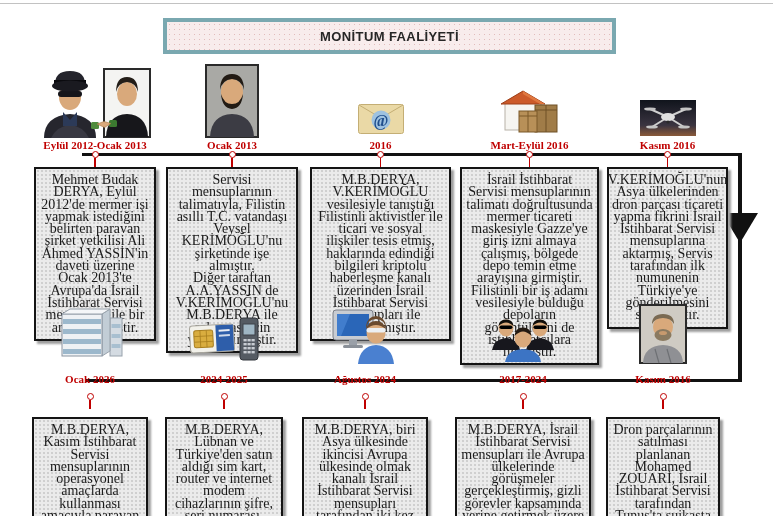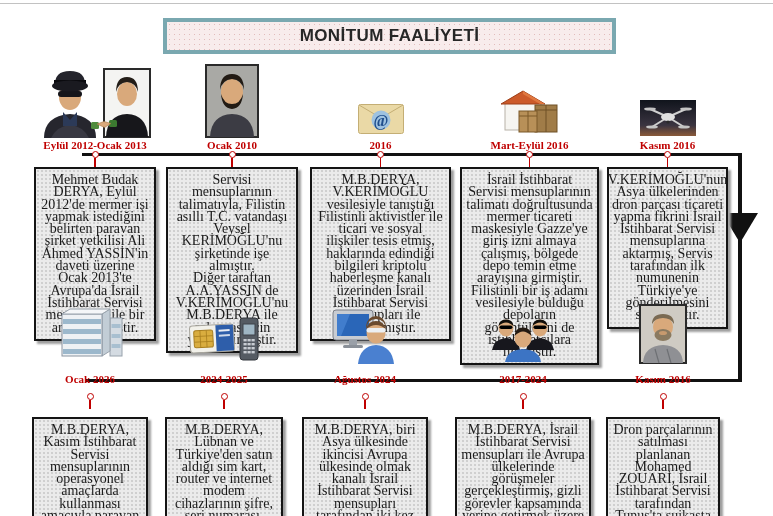--- a/index.html
+++ b/index.html
@@ -5,21 +5,21 @@
   html,body{margin:0;padding:0;background:#fff;}
   .canvas{position:relative;width:773px;height:516px;background:#fff;overflow:hidden;
           font-family:"Liberation Serif",serif;}
   .edge-line{position:absolute;left:0;top:3px;width:773px;height:1px;background:#c2c2c2;}
 
   
   .title-box{position:absolute;left:163px;top:18px;width:453px;height:36px;box-sizing:border-box;
     border:4px solid #7aa8b0;background-color:#f8ecec;
     background-image:radial-gradient(#e2bcbc 0.8px, rgba(0,0,0,0) 0.9px);background-size:5px 5px;
     display:flex;align-items:center;justify-content:center;
-    font-family:"Liberation Sans",sans-serif;font-weight:bold;font-size:17px;color:#262626;letter-spacing:.4px;}
+    font-family:"Liberation Sans",sans-serif;font-weight:bold;font-size:13px;color:#262626;letter-spacing:.4px;}
 
   
   .tline{position:absolute;background:#111;}
   .line-top{left:82px;top:153px;width:660px;height:3px;}
   .line-bottom{left:85px;top:379px;width:657px;height:3px;}
   .line-right{left:738px;top:153px;width:4px;height:229px;}
   .arrow-down{position:absolute;left:722px;top:213px;width:0;height:0;
     border-left:18px solid transparent;border-right:18px solid transparent;border-top:30px solid #111;}
 
   
@@ -113,21 +113,21 @@
       <span>
         <svg width="54" height="74" viewBox="0 0 54 74">
           <rect x="1" y="1" width="52" height="72" fill="#a9a9a5" stroke="#2a2a2a" stroke-width="2"></rect>
           <ellipse cx="27" cy="28" rx="11" ry="13" fill="#d9a97b"></ellipse>
           <path d="M15 26 Q15 10 27 10 Q39 10 39 26 Q37 16 27 15 Q17 16 15 26 Z" fill="#221b14"></path>
           <path d="M16 30 Q17 44 27 45 Q37 44 38 30 Q35 40 27 40 Q19 40 16 30 Z" fill="#221b14"></path>
           <path d="M5 73 Q6 51 27 50 Q48 51 49 73 Z" fill="#3c3c44"></path>
         </svg>
       </span>
     </div>
-    <div class="date">Ocak 2010</div>
+    <div class="date">Ocak 2013</div>
     <div class="marker">
         <span class="pin"></span>
         <span class="stem"></span>
       </div>
     <div class="box">Servisi mensuplarının talimatıyla, Filistin asıllı T.C. vatandaşı Veysel KERİMOĞLU'nu şirketinde işe almıştır.
 Diğer taraftan A.A.YASSIN de V.KERİMOĞLU'nu M.B.DERYA ile çalışması için yönlendirmiştir.</div>
   </div>
 
   <div class="col col-top c-t3">
     <div class="icons">

